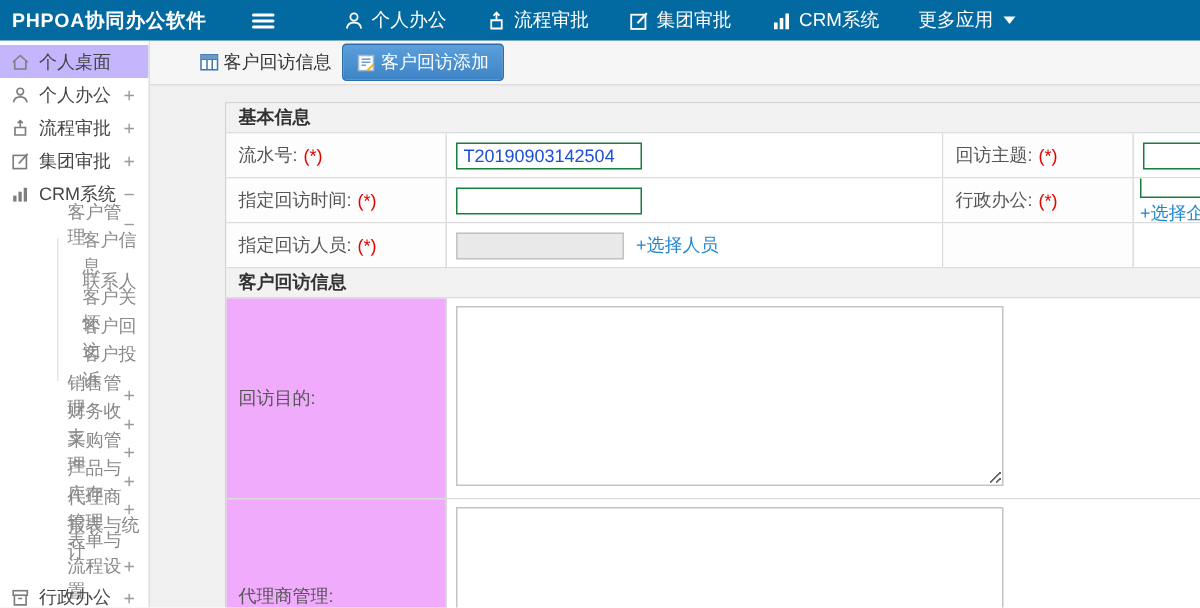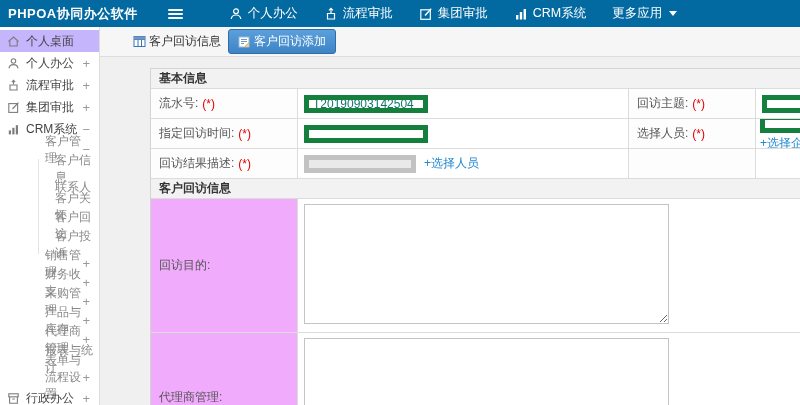--- a/index.html
+++ b/index.html
@@ -45,22 +45,22 @@
   .form-grid { display:grid; grid-template-columns:147px 331px 127px 1fr;
     grid-template-rows:20px 30px 30px 30px 20px 134px 130px; }
   .cell { border-right:1px solid #dcdcdc; border-bottom:1px solid #dcdcdc;
     display:flex; align-items:center; padding-left:8px; font-size:12px; color:#555;
     overflow:hidden; background:#fdfdfd; }
   .icell { background:#fff; padding-left:6px; }
   .sec { grid-column:1 / -1; background:#f2f2f2; font-weight:bold; color:#333; }
   .req { color:#e60000; margin-left:4px; }
   .blue { background:#f0abfc; }
   .tacell { align-items:flex-start; padding-top:5px; }
-  input.fld { width:124px; height:18px; border:5px solid #15803d; font-size:12px;
-    padding:0 4px; color:#0f766e; font-family:inherit; background:#fff; }
+  input.fld { width:124px; height:18px; border:1px solid #15803d; font-size:12px;
+    padding:0 4px; color:#1d4ed8; font-family:inherit; background:#fff; }
   input.fld.dis { width:112px; background:#e9e9e9; border-color:#c2c2c2; }
   input.fld.cut { width:110px; }
   .lnk { color:#2287cf; font-size:12px; cursor:pointer; white-space:nowrap; }
   .vcol { flex-direction:column; align-items:flex-start; justify-content:center; gap:2px; padding-left:4px; }
   textarea.ta { width:365px; height:120px; border:1px solid #c4c4c4; resize:both;
     font-family:inherit; font-size:12px; background:#fff; }
   textarea.ta2 { height:150px; }
   .ml8 { margin-left:8px; }
 </style>
 </head>
@@ -273,30 +273,30 @@
     </div>
 
     <div class="cell">
       <span>指定回访时间:</span>
         <span class="req">(*)</span>
     </div>
     <div class="cell icell">
       <input class="fld" style="">
     </div>
     <div class="cell">
-      <span>选择人员:</span>
+      <span>行政办公:</span>
         <span class="req">(*)</span>
     </div>
     <div class="cell icell vcol">
       <input class="fld cut" style="">
       <span class="lnk">+选择企业</span>
     </div>
 
     <div class="cell">
-      <span>回访结果描述:</span>
+      <span>指定回访人员:</span>
         <span class="req">(*)</span>
     </div>
     <div class="cell icell">
       <input class="fld dis" disabled="" style="">
       <span class="lnk ml8">+选择人员</span>
     </div>
     <div class="cell"></div>
     <div class="cell icell"></div>
 
     <div class="cell sec">客户回访信息</div>

